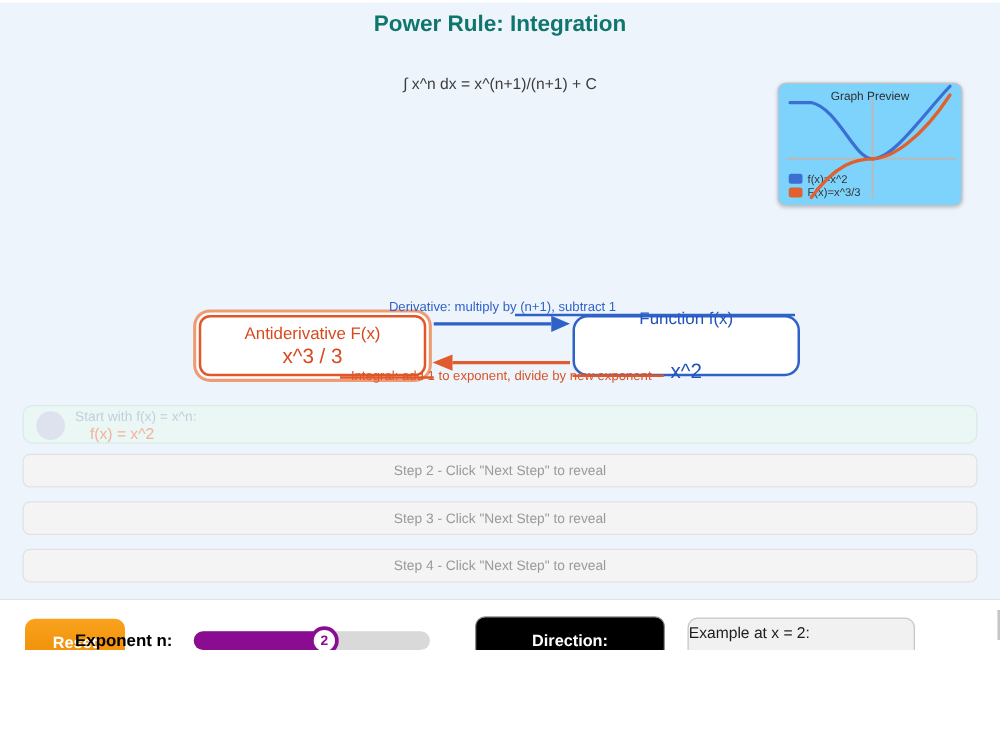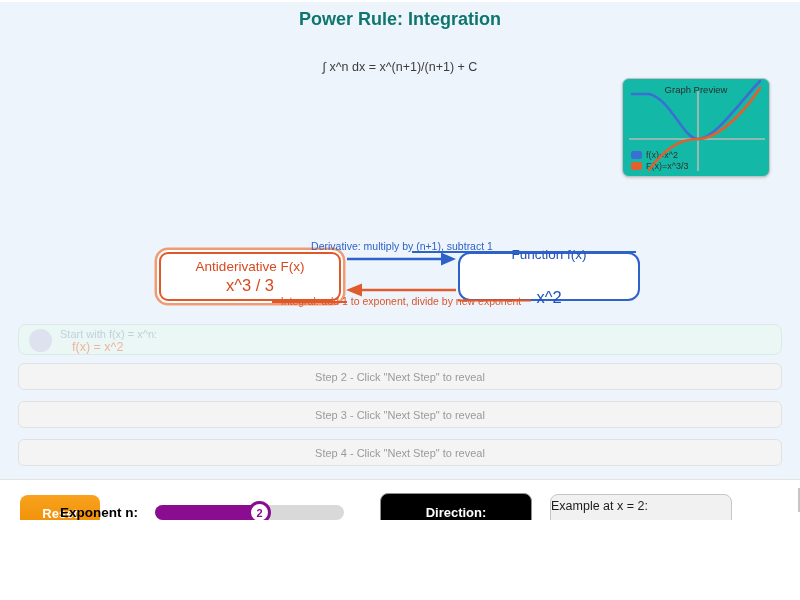--- a/index.html
+++ b/index.html
@@ -18,23 +18,22 @@
     position: absolute; left: 0; top: 7px; width: 100%;
     text-align: center; font-size: 18px; font-weight: 700; color: #0f766e;
   }
   .app-subtitle {
     position: absolute; left: 0; top: 30px; width: 100%;
     text-align: center; font-size: 12.5px; color: #3c3c3c; margin-top: 28px;
   }
   
   .graph-card {
     position: absolute; left: 622px; top: 64px; width: 148px; height: 99px;
-    background: #14b8a6; border: 1px solid #c3c3c3; border-radius: 7px;
+    background: #7dd3fc; border: 1px solid #c3c3c3; border-radius: 7px;
     box-shadow: 0 1px 3px rgba(0,0,0,0.18);
-    margin-top: 12px;
   }
   .graph-card-title {
     position: absolute; left: 0; top: 5px; width: 100%;
     text-align: center; font-size: 9.5px; color: #2e2e2e;
   }
   .graph-legend { position: absolute; left: 8px; bottom: 5px; }
   .legend-row { display: flex; align-items: center; height: 11px; }
   .legend-swatch { width: 11px; height: 8px; border-radius: 2px; margin-right: 4px; }
   .legend-label { font-size: 9px; color: #333333; white-space: nowrap; }
   .graph-svg { position: absolute; left: 0; top: 0; width: 148px; height: 99px; pointer-events: none; }

